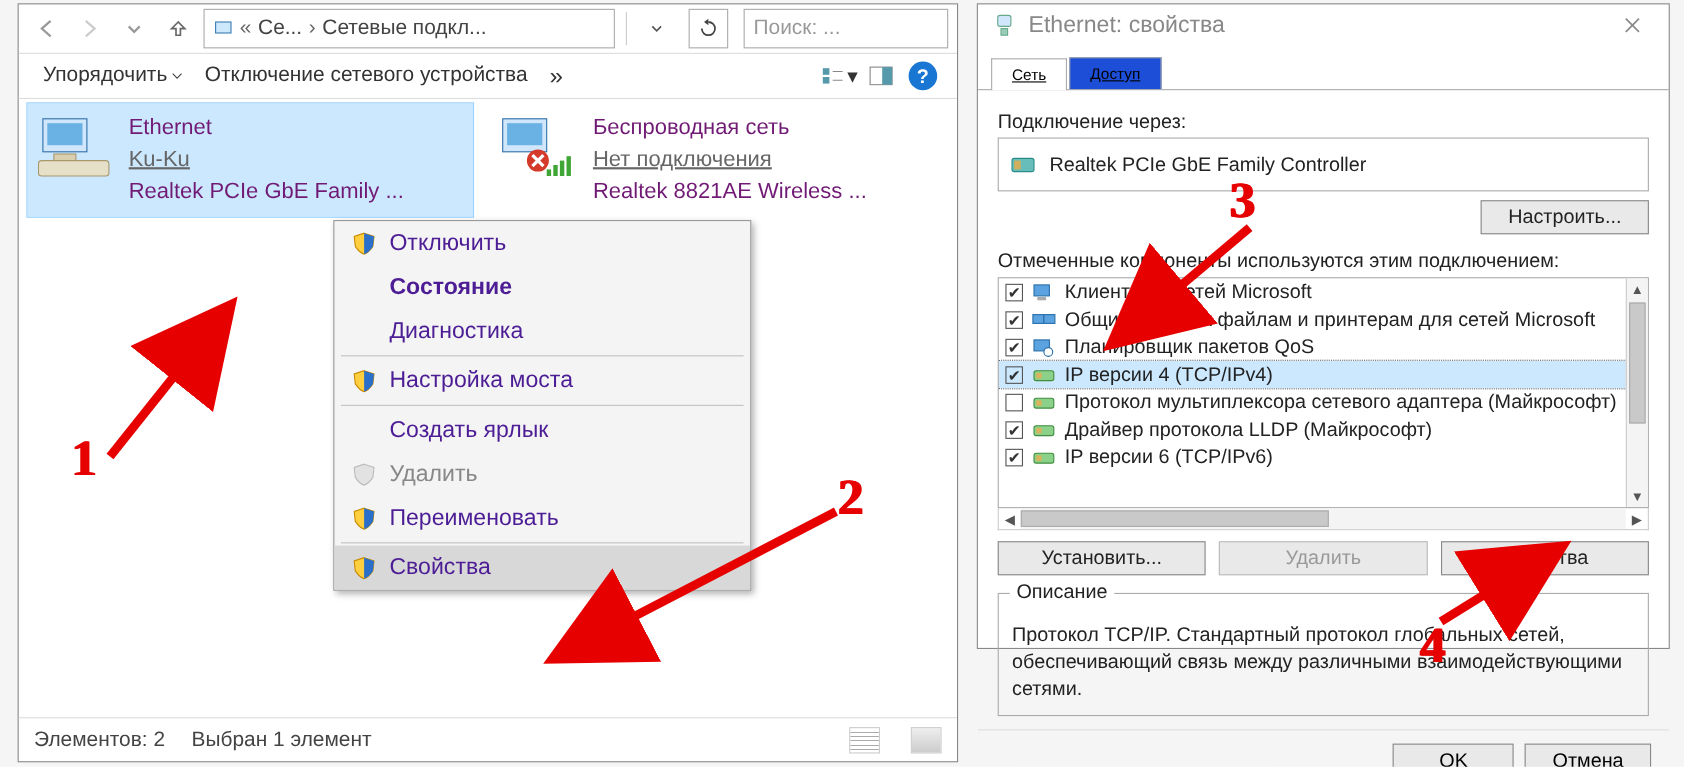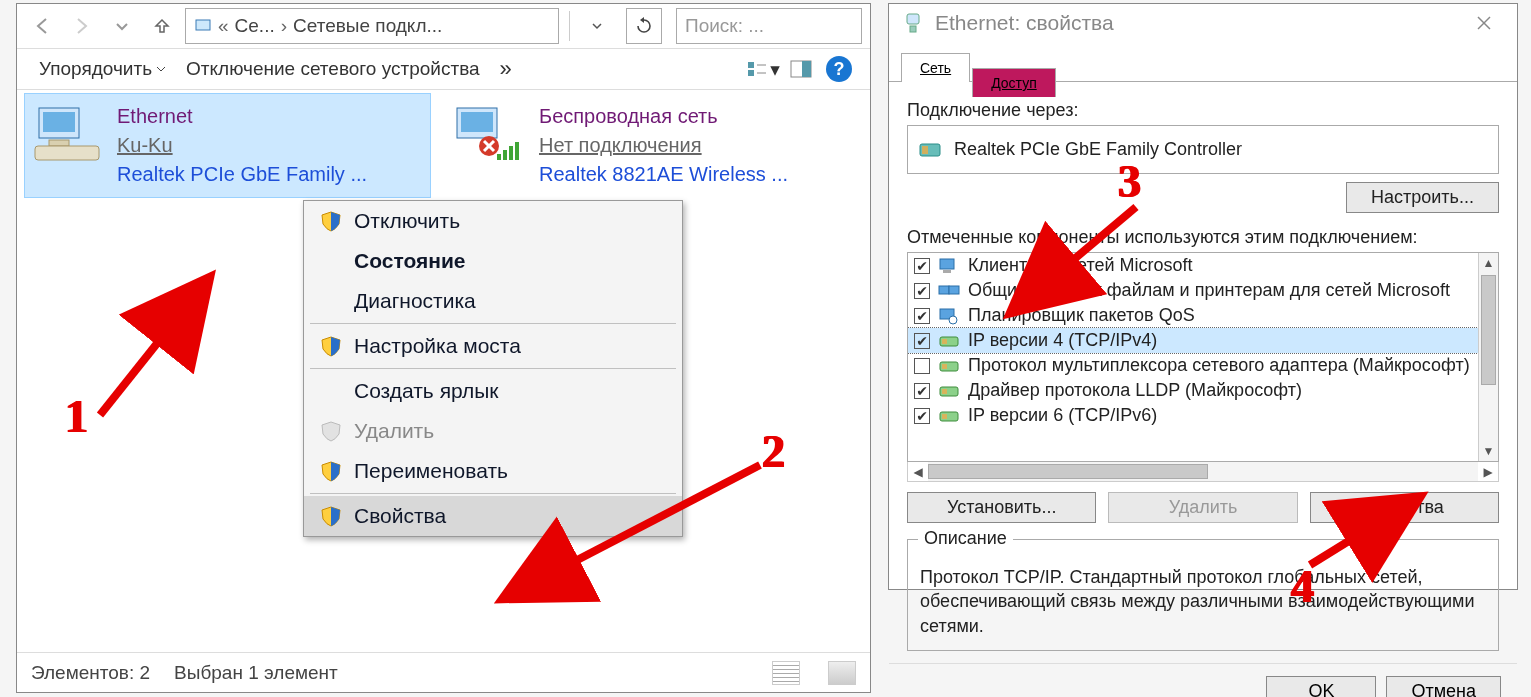--- a/index.html
+++ b/index.html
@@ -27,36 +27,36 @@
   .content { flex: 1; position: relative; overflow: hidden; }
   .status { height: 40px; border-top: 1px solid #ddd; display: flex; align-items: center; padding: 0 14px; font-size: 19px; color: #444; gap: 24px; }
   .status .flex1 { flex: 1; }
   .status .viewbtn { width: 28px; height: 24px; border: 1px solid #ccc; margin-left: 4px; background: repeating-linear-gradient(#fff 0 3px,#aaa 3px 4px); }
   .conn-item { position: absolute; display: flex; align-items: flex-start; padding: 8px; gap: 14px; }
   .conn-item.selected { background: #cce8ff; outline: 1px solid #99d1ff; }
   .conn-icon { width: 70px; height: 64px; flex-shrink: 0; position: relative; }
   .conn-text { font-size: 20px; color: #444; line-height: 1.45; }
   .conn-text .cname { color: #701a75; }
   .conn-text .cnet { color: #666; text-decoration: underline; }
-  .conn-text .cdev { color: #1d4ed8; }
+  .conn-text .cdev { color: #701a75; }
   .ctx-menu { position: absolute; background: #f4f4f4; border: 1px solid #999; box-shadow: 2px 3px 6px rgba(0,0,0,.3); width: 380px; }
-  .ctx-item { display: flex; align-items: center; gap: 12px; padding: 8px 16px; font-size: 21px; color: #0f172a; }
+  .ctx-item { display: flex; align-items: center; gap: 12px; padding: 8px 16px; font-size: 21px; color: #4c1d95; }
   .ctx-item.hover { background: #d8d8d8; }
   .ctx-item.disabled { color: #888; }
   .ctx-item.bold { font-weight: 600; }
   .ctx-sep { height: 1px; background: #c0c0c0; margin: 2px 6px; }
   .shield { width: 22px; height: 22px; flex-shrink: 0; }
   .shield.blank { visibility: hidden; }
   .redlabel { position: absolute; font-family: 'Comic Sans MS','Segoe Script',cursive; font-size: 46px; font-weight: 900; color: #e60000; text-shadow: 1px 0 0 #e60000,-1px 0 0 #e60000; }
   .arrow { position: absolute; pointer-events: none; }
 
   
   .tabs { display: flex; padding: 10px 12px 0 12px; position: relative; border-bottom: 1px solid #aaa; }
   .tab { padding: 6px 18px; font-size: 14px; border: 1px solid #aaa; border-bottom: 0; margin-right: 2px; background: #fff; position: relative; top: 1px; text-decoration: underline; }
-  .tab.inactive { background: #be185d; top: 16px; }
+  .tab.inactive { background: #1d4ed8; top: 0; }
   .body2 { padding: 12px 18px; font-size: 18px; color: #222; flex: 1; display: flex; flex-direction: column; }
   .lbl { margin: 6px 0 4px 0; }
   .adapterbox { border: 1px solid #aaa; display: flex; align-items: center; padding: 13px 10px; gap: 10px; }
   .cfgbtn-row { display: flex; justify-content: flex-end; margin: 8px 0; }
   .winbutton { border: 1px solid #888; background: #e9e9e9; padding: 4px 24px; font-size: 18px; min-width: 130px; text-align: center; }
   .winbutton.disabled { color: #999; border-color: #bbb; }
   .listbox { border: 1px solid #aaa; height: 210px; overflow: hidden; display: flex; }
   .listinner { flex: 1; overflow: hidden; }
   .listrow { display: flex; align-items: center; gap: 8px; padding: 2px 6px; font-size: 18px; white-space: nowrap; }
   .listrow.selected { background: #cce8ff; outline: 1px dotted #666; }

